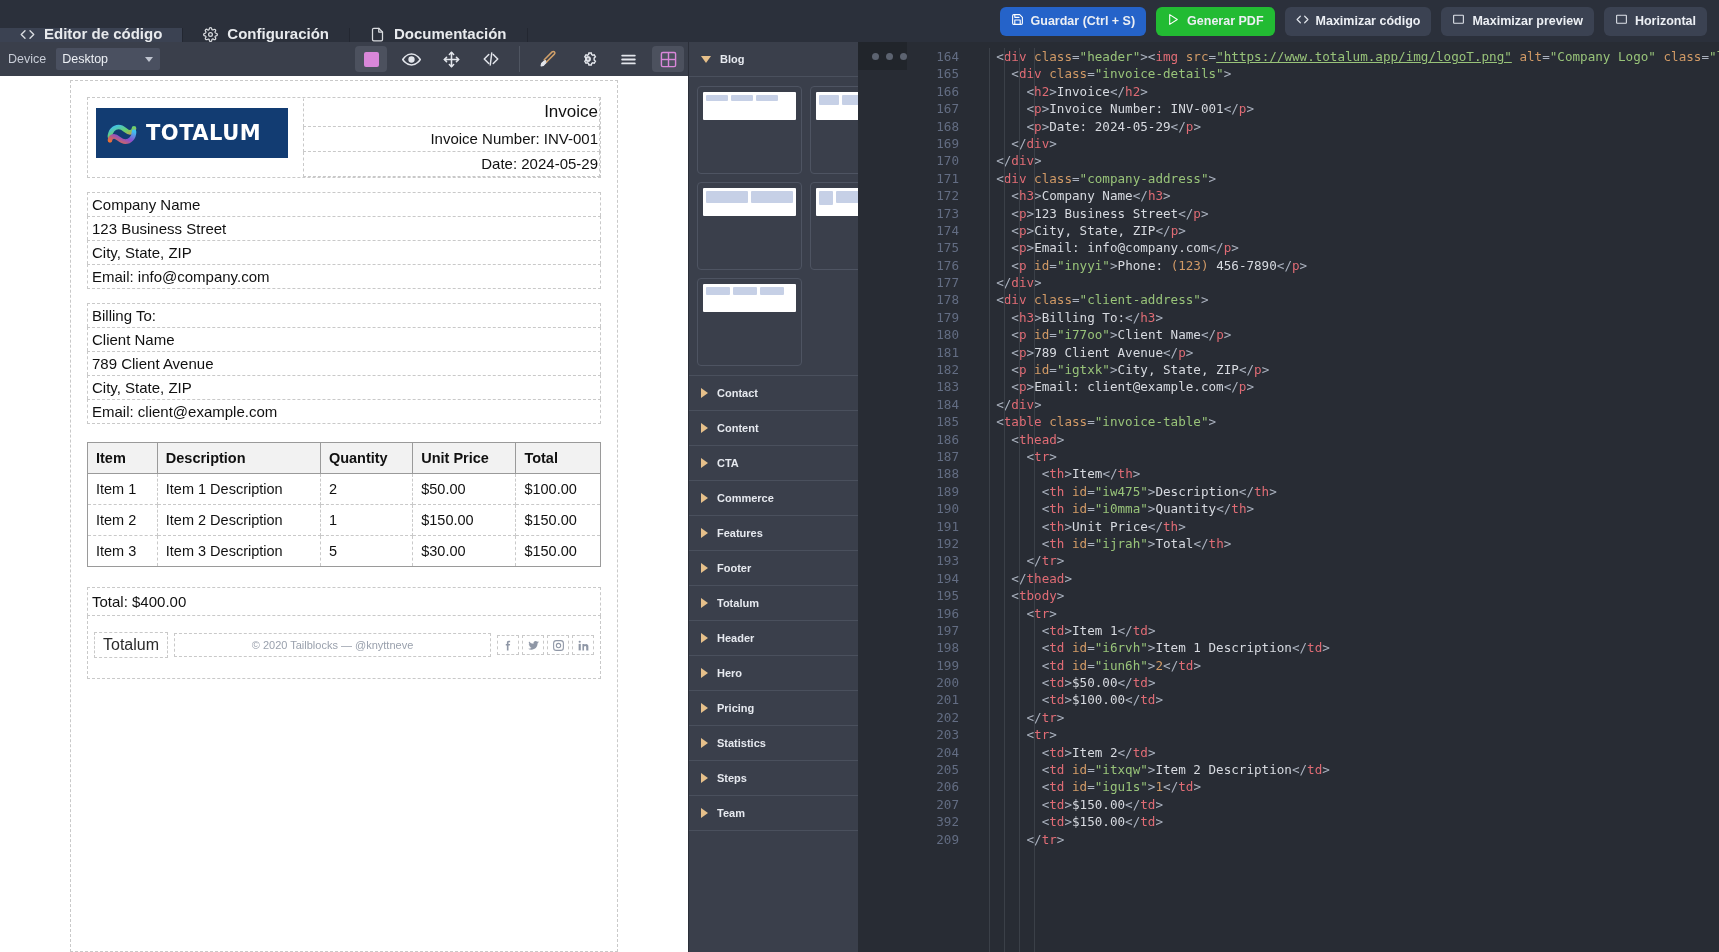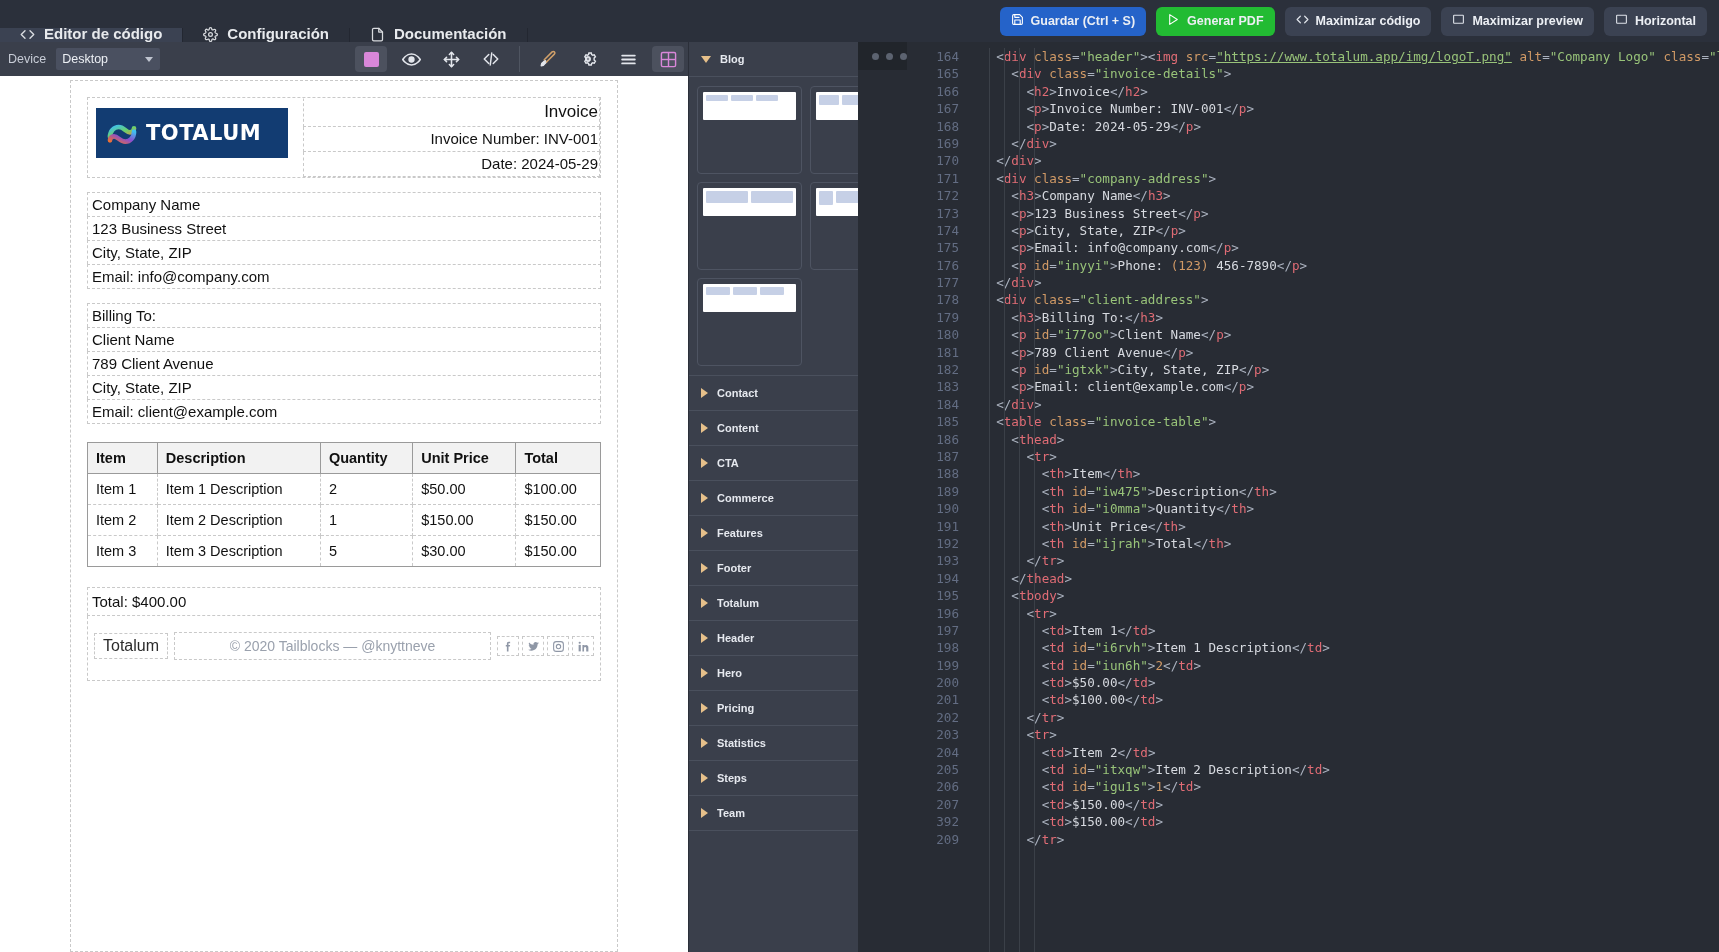--- a/index.html
+++ b/index.html
@@ -130,21 +130,21 @@
   }
   .foot-outer { border: 1px dashed #c9c9c9; border-top: none; padding: 16px 6px 20px 6px; }
   .foot {
     display: flex; align-items: center; gap: 6px;
   }
   .foot .brand {
     border: 1px dashed #c9c9c9; padding: 3px 8px; font-size: 16px; color: #2b2b2b;
   }
   .foot .copy {
     border: 1px dashed #c9c9c9; padding: 5px 10px;
-    color: #9aa1ad; font-size: 14px; flex: 1; text-align: center;
+    color: #9aa1ad; font-size: 11px; flex: 1; text-align: center;
   }
   .foot .socials { display: flex; gap: 3px; }
   .foot .socials span {
     width: 22px; height: 20px; border: 1px dashed #c9c9c9;
     display: flex; align-items: center; justify-content: center;
     color: #8f97a6;
   }
 
   
   .blocks {

